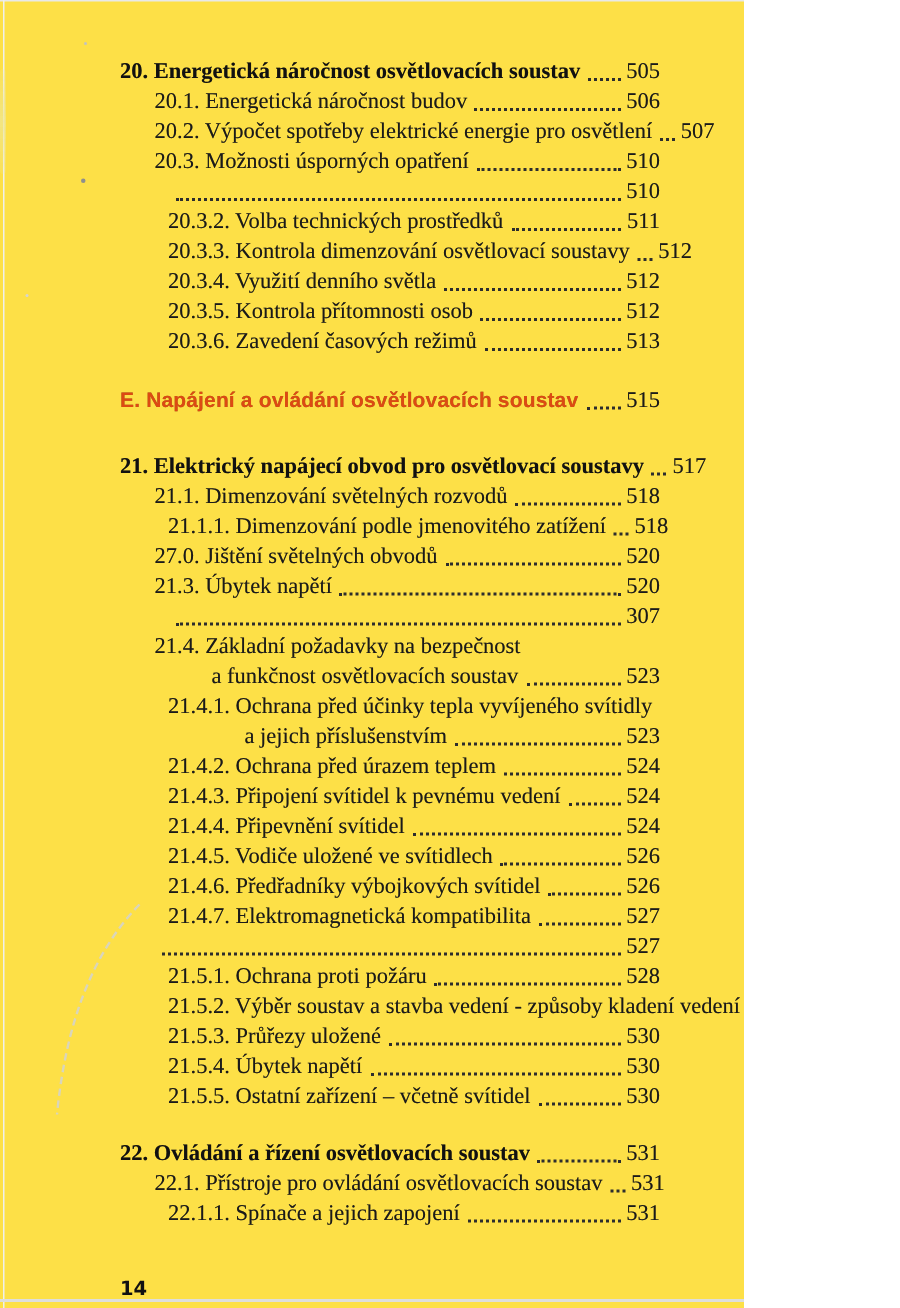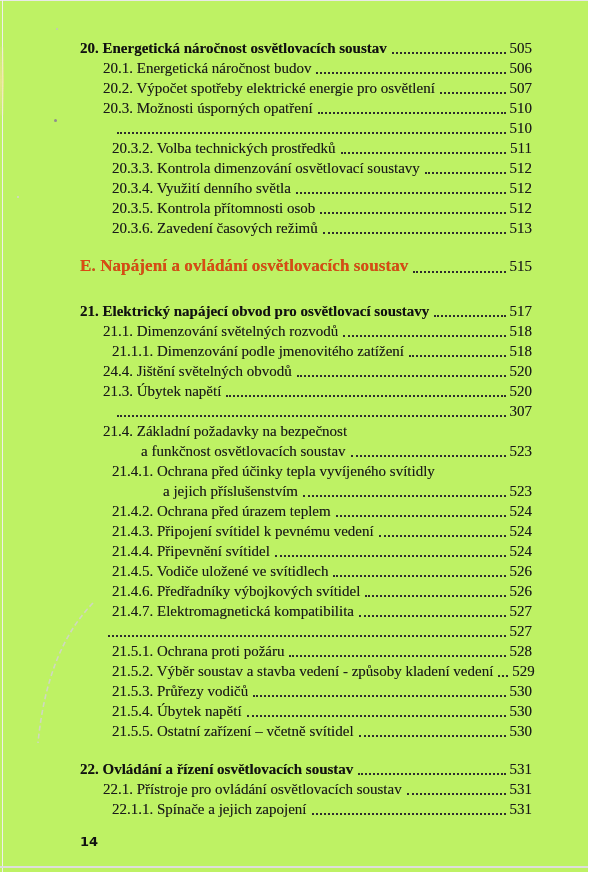--- a/index.html
+++ b/index.html
@@ -1,19 +1,19 @@
 <!DOCTYPE html>
 <html><head>
 <meta charset="utf-8">
 <style>
   html, body { margin: 0; padding: 0; }
   body { width: 600px; height: 872px; background: #ffffff; }
   .page {
-    position: relative; width: 588px; height: 872px;
-    background: #bef264; overflow: hidden;
+    position: relative; width: 496px; height: 872px;
+    background: #fde047; overflow: hidden;
     font-family: "Liberation Serif", "DejaVu Serif", serif;
     color: #1a1a1a;
   }
   
   .edge-top    { position: absolute; left: 0; top: 0; width: 600px; height: 1px; background: #e9e9e7; }
   .edge-left   { position: absolute; left: 2px; top: 0; width: 1px; height: 872px; background: #efefec; }
   .edge-bottom { position: absolute; left: 0; top: 866px; width: 600px; height: 2px; background: #dededc; }
   .smudge-yellow {
     position: absolute; left: 0; top: 46px; width: 4px; height: 70px;
     background: linear-gradient(180deg, rgba(240,234,170,0.15), rgba(238,230,150,0.75), rgba(240,234,170,0.15));
@@ -42,28 +42,28 @@
   }
   .row .pnum { flex: 0 0 auto; font-size: 15px; }
 
   .k-chapter .label { font-weight: bold; color: #111; }
   .k-l2   { padding-left: 23px; }
   .k-l3   { padding-left: 32px; }
   .k-cont2{ padding-left: 61px; }
   .k-cont3{ padding-left: 83px; }
   .k-part { margin-top: 17px; height: 22px; line-height: 22px; }
   .k-part .label {
-    font-family: Liberation Serif, serif;
-    font-weight: bold; font-size: 17px; letter-spacing: 0.1px;
+    font-family: Liberation Sans, sans-serif;
+    font-weight: bold; font-size: 14px; letter-spacing: 0.1px;
   }
   .gap-lg { margin-top: 24px; }
   .gap-sm { margin-top: 18px; }
 
   .page-num {
-    position: absolute; left: 80px; top: 834px;
+    position: absolute; left: 80px; top: 852px;
     font-family: "DejaVu Sans", "Liberation Sans", sans-serif;
     font-weight: bold; font-size: 13px; color: #111;
   }
 </style>
 </head>
 <body>
 
 <div class="page">
   <div class="edge-top"></div>
   <div class="edge-left"></div>
@@ -139,21 +139,21 @@
     <span class="label">21.1. Dimenzování světelných rozvodů</span>
     <span class="leader"></span>
     <span class="pnum">518</span>
   </div>
       <div class="row k-l3">
     <span class="label">21.1.1. Dimenzování podle jmenovitého zatížení</span>
     <span class="leader"></span>
     <span class="pnum">518</span>
   </div>
       <div class="row k-l2">
-    <span class="label">24.4. Jištění světelných obvodů</span>
+    <span class="label">27.0. Jištění světelných obvodů</span>
     <span class="leader"></span>
     <span class="pnum">520</span>
   </div>
       <div class="row k-l2">
     <span class="label">21.3. Úbytek napětí</span>
     <span class="leader"></span>
     <span class="pnum">520</span>
   </div>
       <div class="row k-l3">
     <span class="leader"></span>
@@ -215,21 +215,21 @@
     <span class="label">21.5.1. Ochrana proti požáru</span>
     <span class="leader"></span>
     <span class="pnum">528</span>
   </div>
       <div class="row k-l3">
     <span class="label">21.5.2. Výběr soustav a stavba vedení - způsoby kladení vedení</span>
     <span class="leader"></span>
     <span class="pnum">529</span>
   </div>
       <div class="row k-l3">
-    <span class="label">21.5.3. Průřezy vodičů</span>
+    <span class="label">21.5.3. Průřezy uložené</span>
     <span class="leader"></span>
     <span class="pnum">530</span>
   </div>
       <div class="row k-l3">
     <span class="label">21.5.4. Úbytek napětí</span>
     <span class="leader"></span>
     <span class="pnum">530</span>
   </div>
       <div class="row k-l3">
     <span class="label">21.5.5. Ostatní zařízení – včetně svítidel</span>

